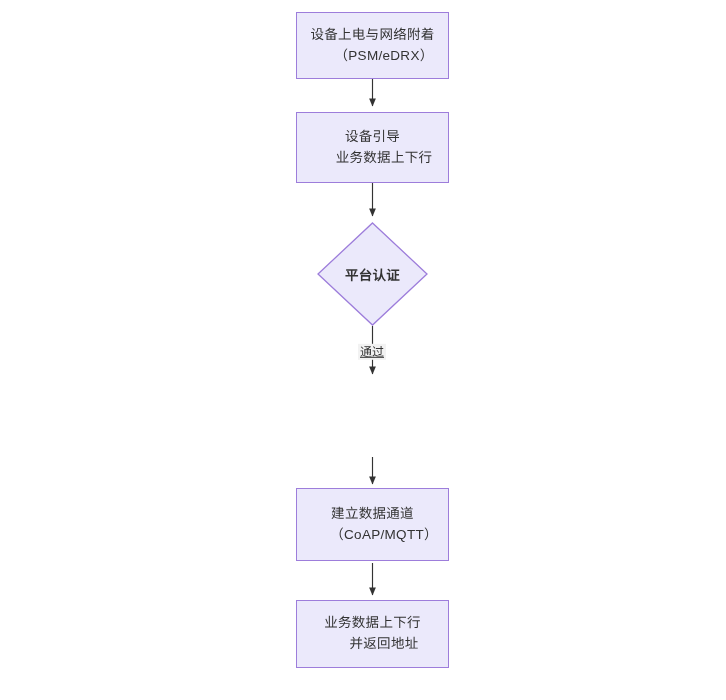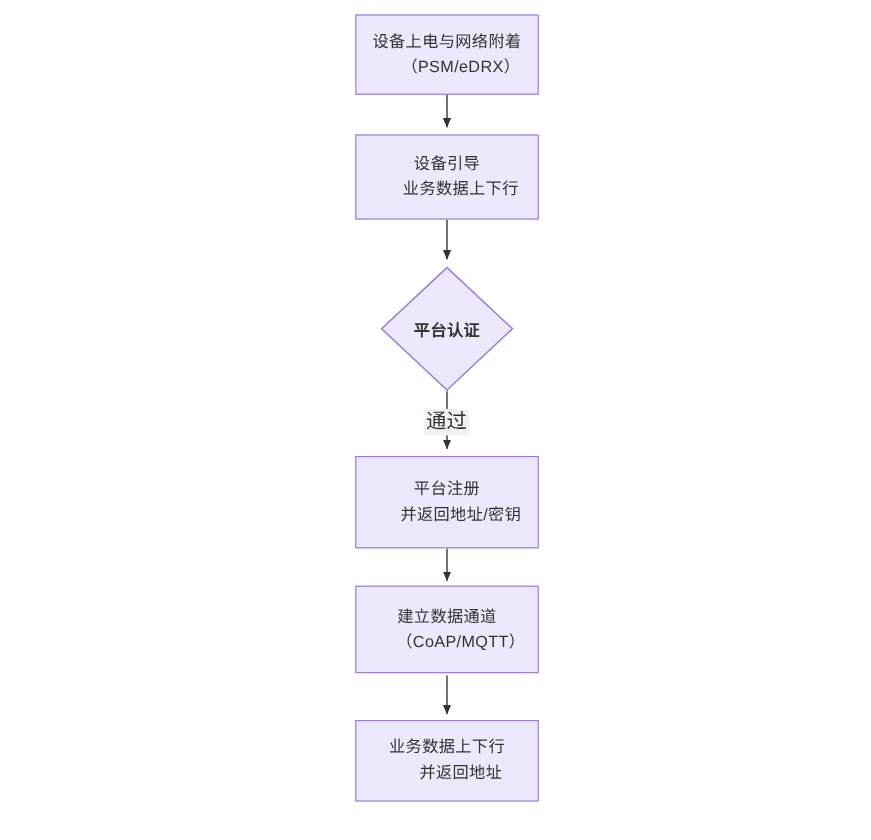--- a/index.html
+++ b/index.html
@@ -89,25 +89,26 @@
     letter-spacing: 0.3px;
     white-space: nowrap;
   }
 
   
   .edge-label {
     position: absolute;
     z-index: 3;
     background: #f2f2f2;
     color: #333333;
-    font-size: 17px;
+    font-size: 12px;
     line-height: 1.2;
     padding: 1px 2px;
     white-space: nowrap;
     transform: translate(-50%, -50%);
+    text-decoration: underline;
   }
 </style>
 </head>
 <body>
 
 <div id="flow-canvas">
 
   <svg id="edge-layer" viewBox="0 0 726 700" width="726" height="700">
     <defs>
       <marker id="arrowhead" markerWidth="9" markerHeight="9" refX="7.6" refY="3.4" orient="auto" markerUnits="userSpaceOnUse">
@@ -138,24 +139,20 @@
 
     <div class="decision-wrap" style="left:317px; top:222px; width:111px; height:104px;font-weight:bold;">
       <svg width="111" height="104" viewBox="0 0 111 104">
         <polygon points="55.5,1 110,52 55.5,103 1,52" fill="#ebe9fb" stroke="#9d7ddb" stroke-width="1.3"></polygon>
       </svg>
       <div class="decision-label">平台认证</div>
     </div>
 
     <div class="edge-label" style="left:372px; top:352px;">通过</div>
 
-    <div class="node" style="left:296px; top:380px; width:153px; height:77px;">
-      <span>平台注册</span>
-      <span class="line2">并返回地址/密钥</span>
-    </div>
 
     <div class="node" style="left:296px; top:488px; width:153px; height:73px;">
       <span>建立数据通道</span>
       <span class="line2">（CoAP/MQTT）</span>
     </div>
 
     <div class="node" style="left:296px; top:600px; width:153px; height:68px;">
       <span>业务数据上下行</span>
       <span class="line2">并返回地址</span>
     </div>

